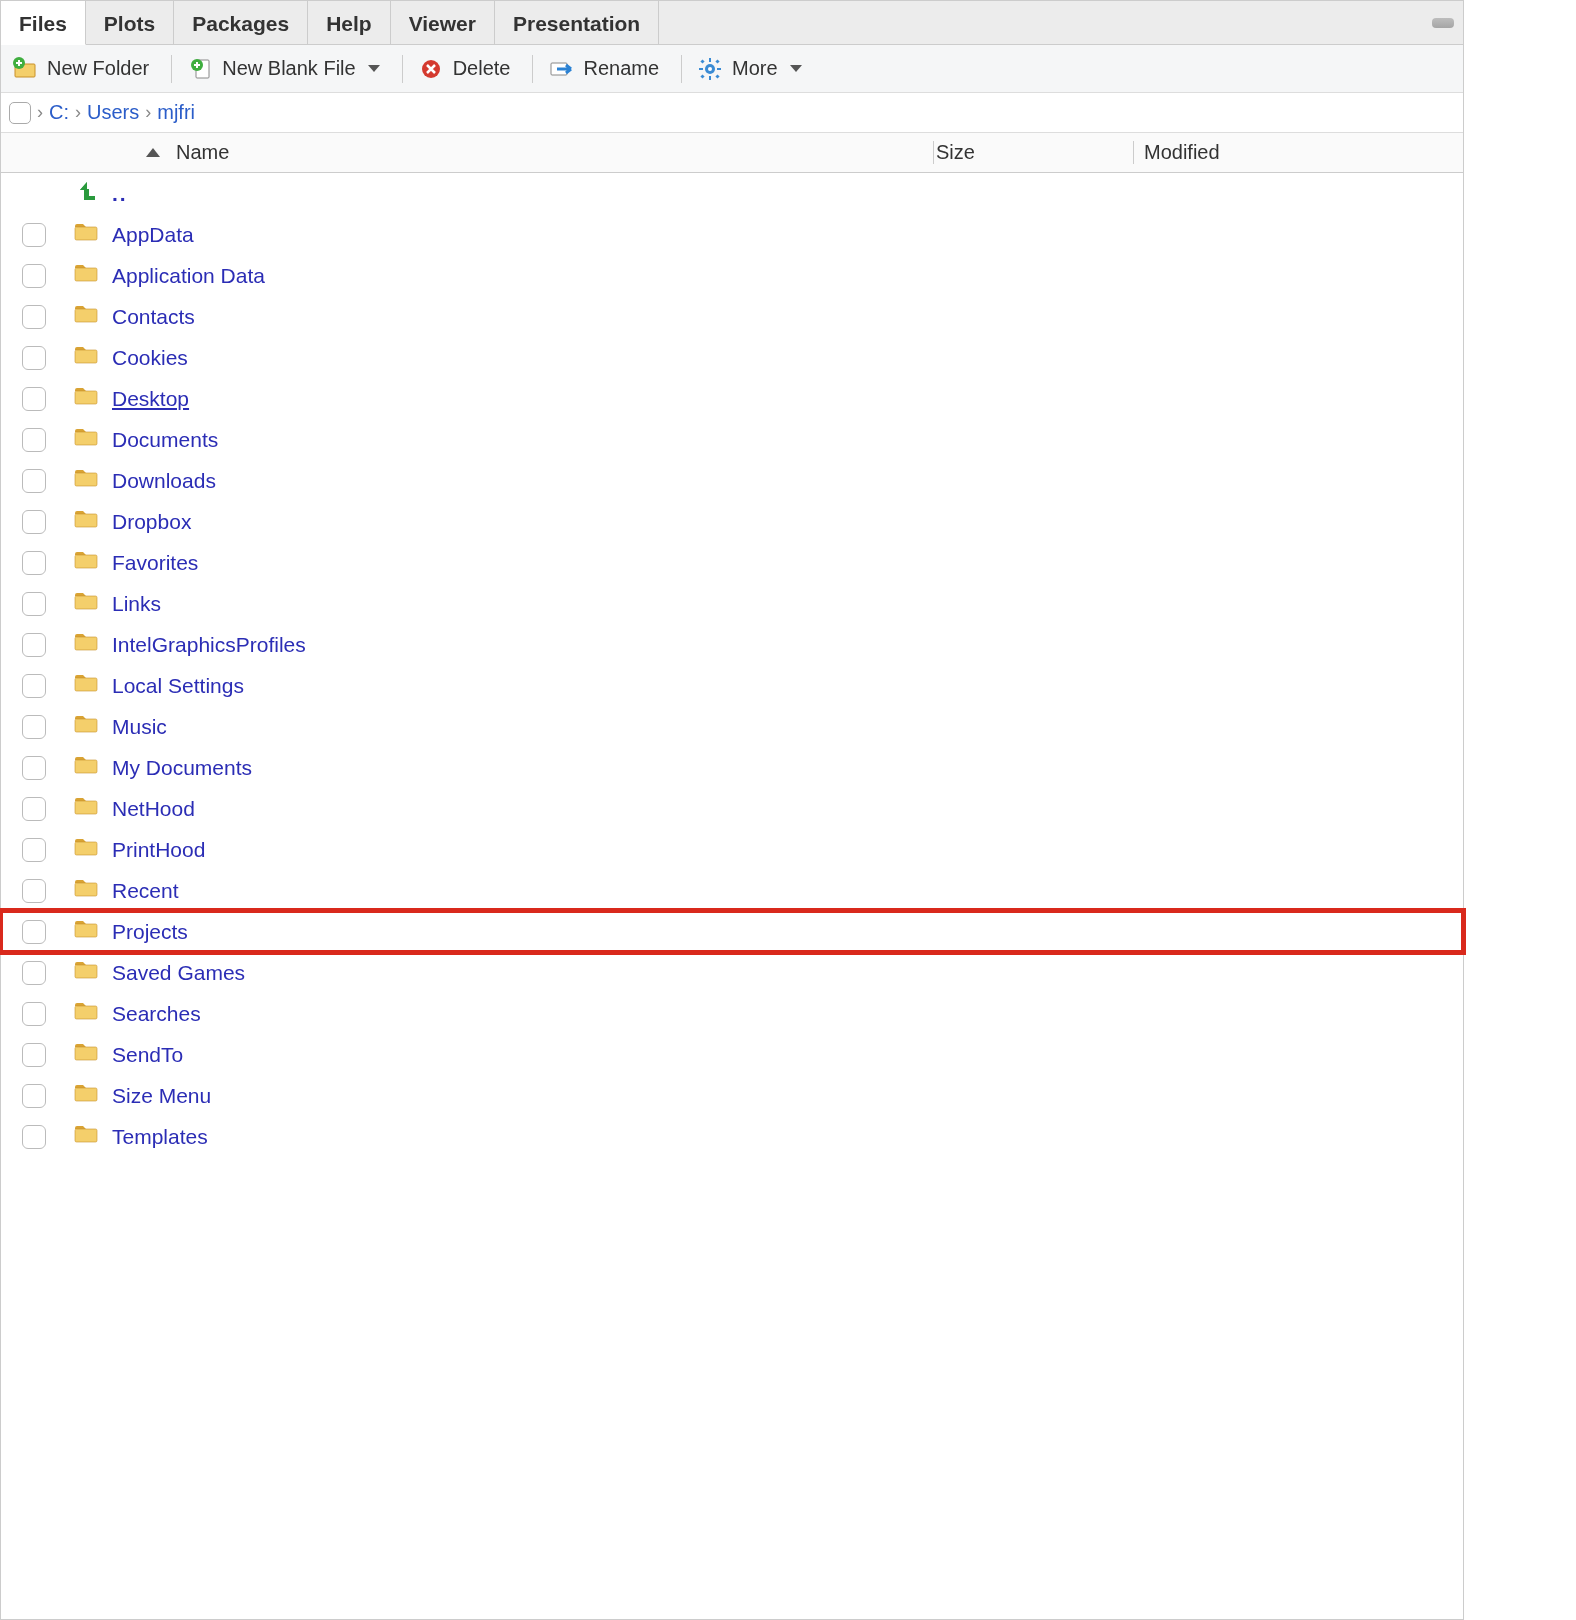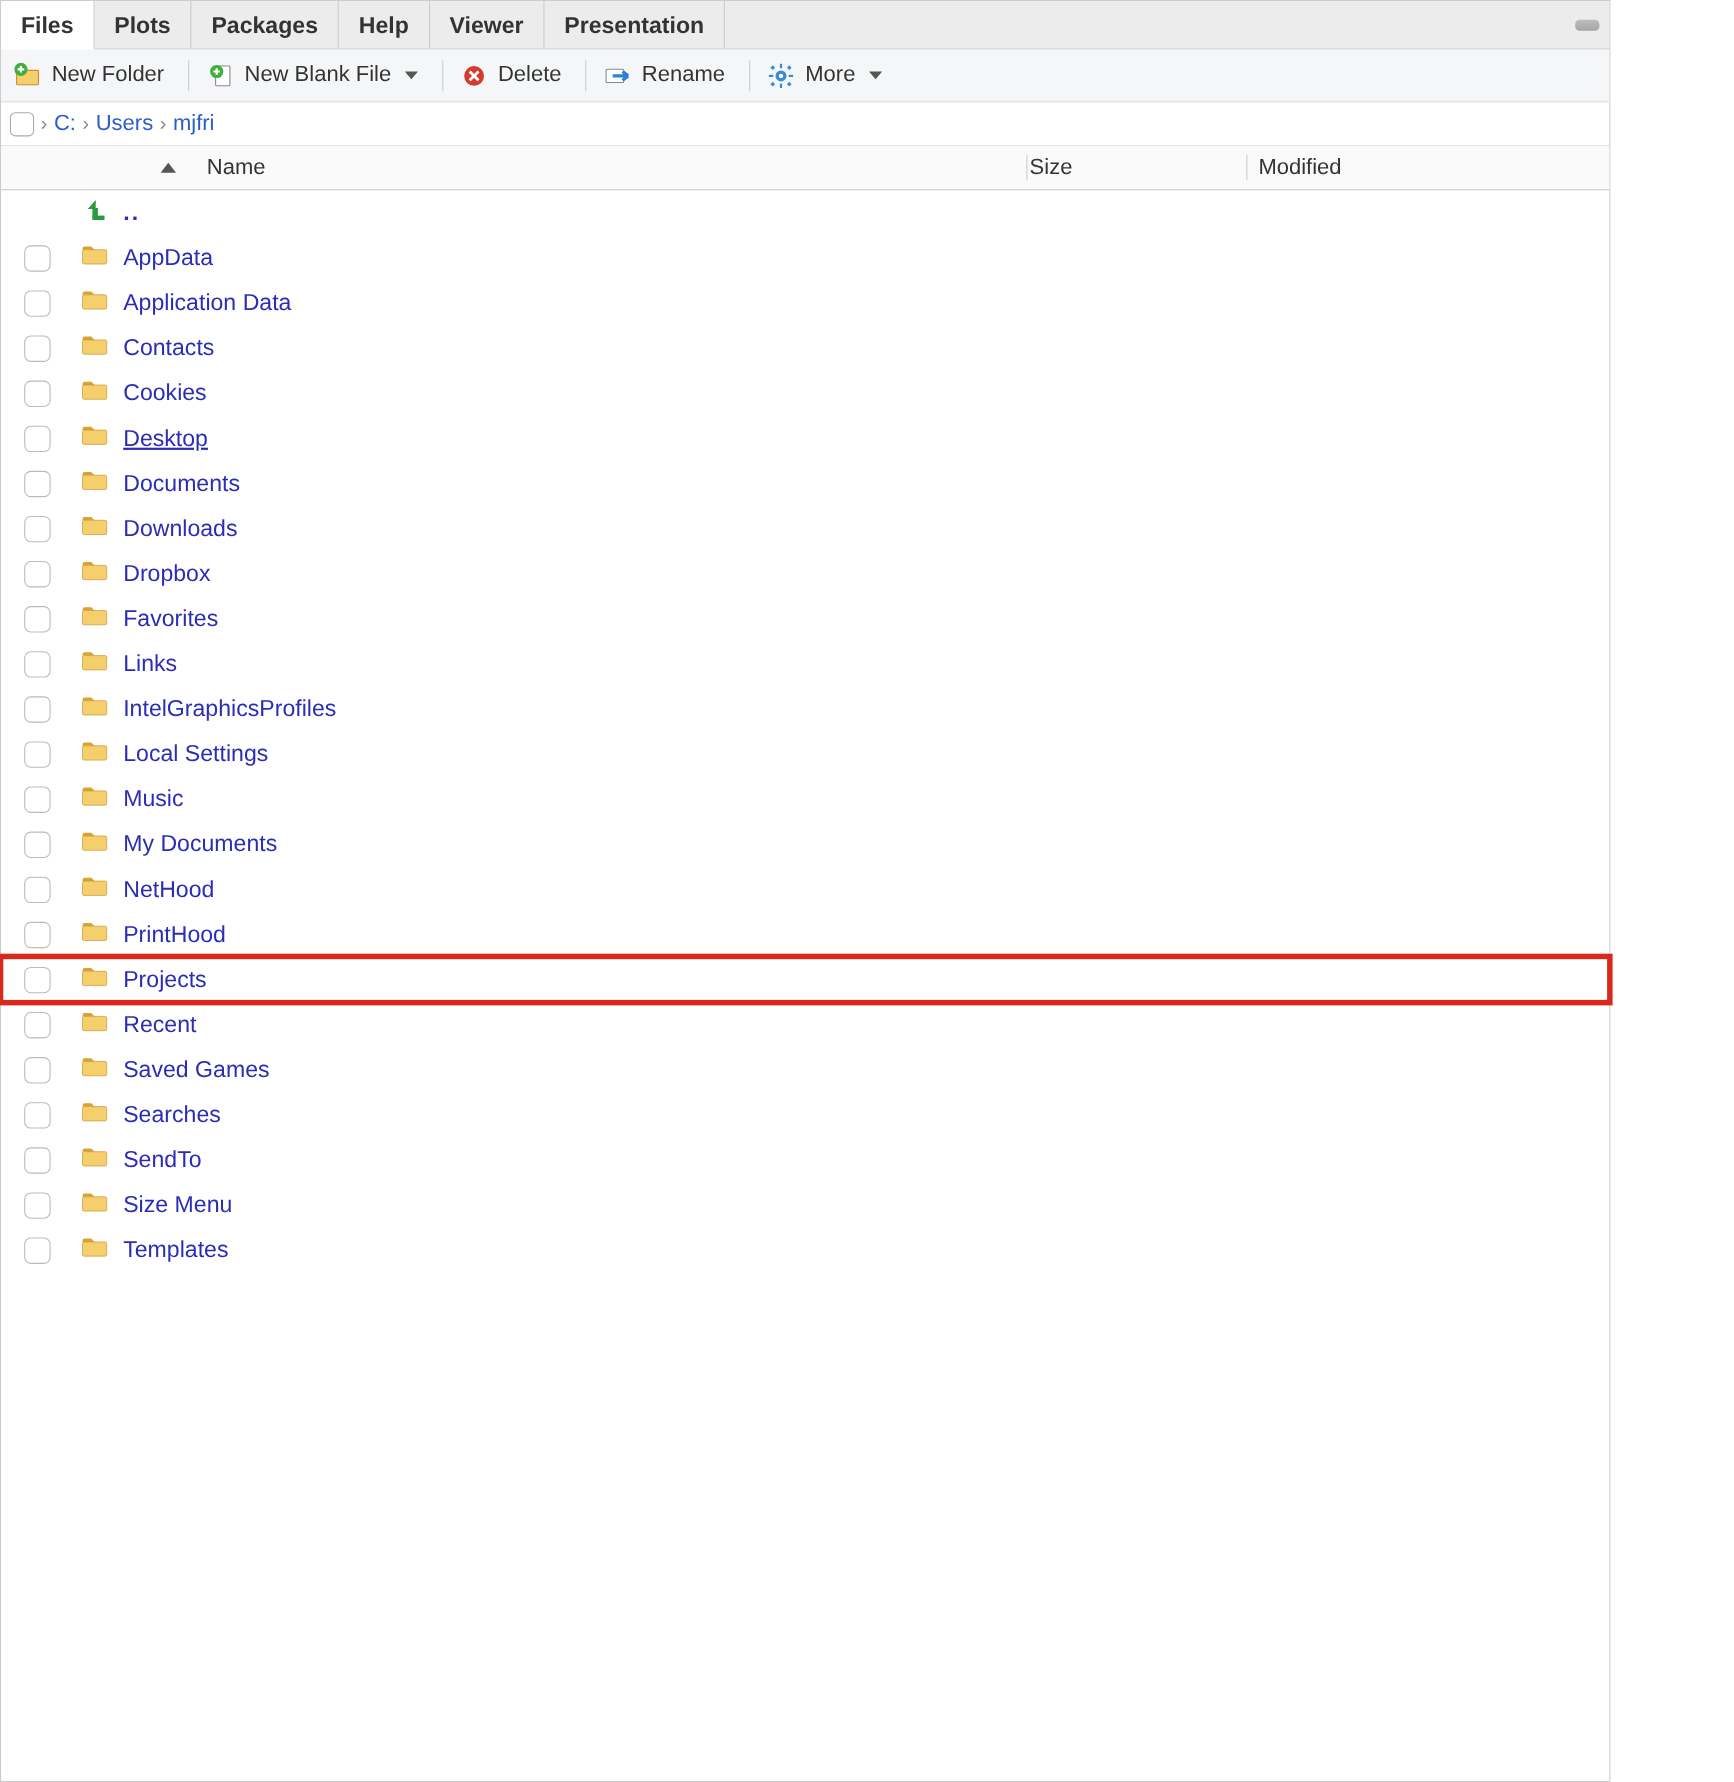--- a/index.html
+++ b/index.html
@@ -106,21 +106,21 @@
   .thead {
     display: flex;
     align-items: center;
     border-bottom: 1px solid #ccc;
     height: 40px;
     font-size: 20px;
     color: #333;
     background: #fafafa;
   }
   .col-check { width: 65px; display:flex; justify-content:center; }
-  .col-name { flex: 1; padding-left: 80px; display:flex; align-items:center; gap:24px;}
+  .col-name { flex: 1; padding-left: 80px; display:flex; align-items:center; gap:12px;}
   .col-size { width: 200px; border-left:1px solid #ccc; padding-left:2px;}
   .col-mod  { width: 330px; border-left:1px solid #ccc; padding-left:10px;}
   .sort-caret {
     width: 0; height: 0;
     border-left: 7px solid transparent;
     border-right: 7px solid transparent;
     border-bottom: 9px solid #555;
     margin-right: 4px;
   }
   
@@ -543,20 +543,36 @@
   <svg class="folder-svg" width="26" height="22" viewBox="0 0 26 22">
     <path class="back" d="M2 5 Q2 3 4 3 L10 3 L13 6 L24 6 L24 6 L2 6 Z"></path>
     <rect class="front" x="2" y="6" width="22" height="13" rx="1.5"></rect>
   </svg>
 </span>
         </div>
         <div class="cell-name">PrintHood</div>
         <div class="cell-size"></div>
         <div class="cell-mod"></div>
       </div>
+      <div class="row">
+        <div class="cell-check">
+          <span class="chk"></span>
+        </div>
+        <div class="cell-icon">
+          <span>
+  <svg class="folder-svg" width="26" height="22" viewBox="0 0 26 22">
+    <path class="back" d="M2 5 Q2 3 4 3 L10 3 L13 6 L24 6 L24 6 L2 6 Z"></path>
+    <rect class="front" x="2" y="6" width="22" height="13" rx="1.5"></rect>
+  </svg>
+</span>
+        </div>
+        <div class="cell-name">Recent</div>
+        <div class="cell-size"></div>
+        <div class="cell-mod"></div>
+      </div>
       <div class="row highlighted">
         <div class="cell-check">
           <span class="chk"></span>
         </div>
         <div class="cell-icon">
           <span>
   <svg class="folder-svg" width="26" height="22" viewBox="0 0 26 22">
     <path class="back" d="M2 5 Q2 3 4 3 L10 3 L13 6 L24 6 L24 6 L2 6 Z"></path>
     <rect class="front" x="2" y="6" width="22" height="13" rx="1.5"></rect>
   </svg>
@@ -571,36 +587,20 @@
           <span class="chk"></span>
         </div>
         <div class="cell-icon">
           <span>
   <svg class="folder-svg" width="26" height="22" viewBox="0 0 26 22">
     <path class="back" d="M2 5 Q2 3 4 3 L10 3 L13 6 L24 6 L24 6 L2 6 Z"></path>
     <rect class="front" x="2" y="6" width="22" height="13" rx="1.5"></rect>
   </svg>
 </span>
         </div>
-        <div class="cell-name">Recent</div>
-        <div class="cell-size"></div>
-        <div class="cell-mod"></div>
-      </div>
-      <div class="row">
-        <div class="cell-check">
-          <span class="chk"></span>
-        </div>
-        <div class="cell-icon">
-          <span>
-  <svg class="folder-svg" width="26" height="22" viewBox="0 0 26 22">
-    <path class="back" d="M2 5 Q2 3 4 3 L10 3 L13 6 L24 6 L24 6 L2 6 Z"></path>
-    <rect class="front" x="2" y="6" width="22" height="13" rx="1.5"></rect>
-  </svg>
-</span>
-        </div>
         <div class="cell-name">Saved Games</div>
         <div class="cell-size"></div>
         <div class="cell-mod"></div>
       </div>
       <div class="row">
         <div class="cell-check">
           <span class="chk"></span>
         </div>
         <div class="cell-icon">
           <span>

